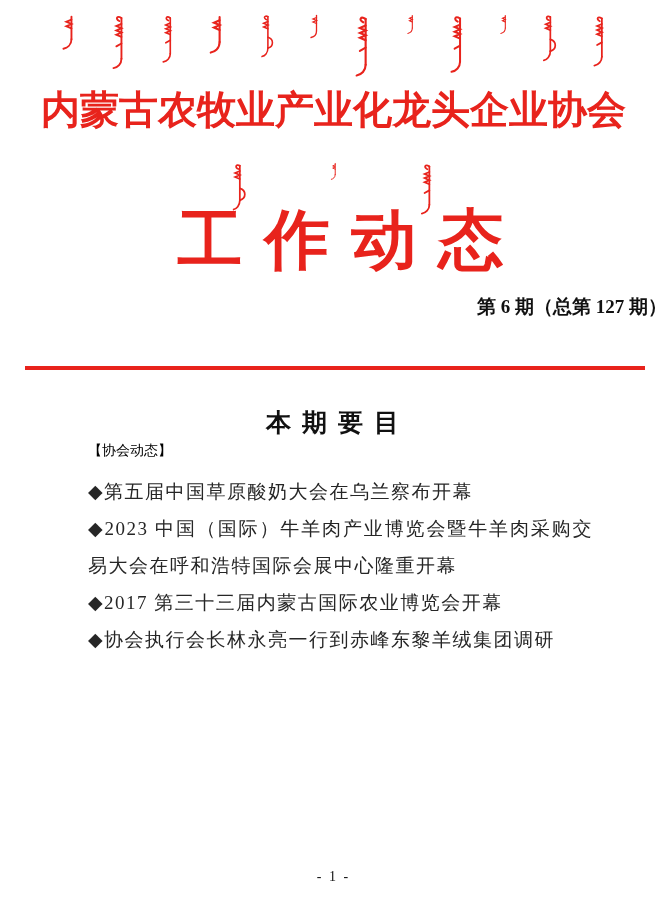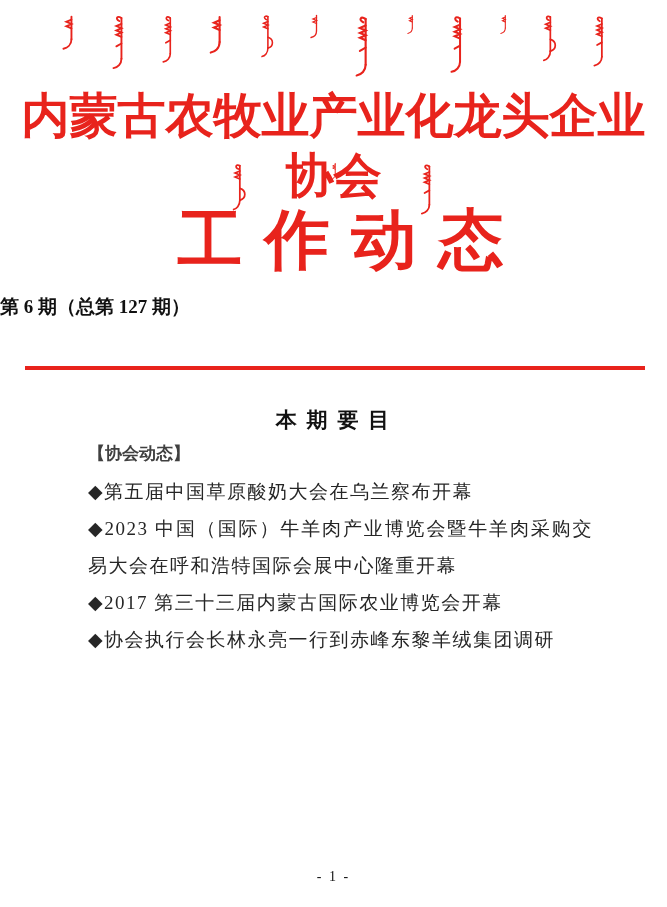--- a/index.html
+++ b/index.html
@@ -21,51 +21,51 @@
     position:absolute;display:flex;align-items:flex-start;
     color:var(--accent-red,#e8231c);
   }
   #mn-row1{top:13px;left:62px;width:546px;justify-content:space-between;}
   #mn-row2{top:161px;left:50%;transform:translateX(-50%);gap:82px;}
   .mg{display:block;}
   .svg-defs{position:absolute;width:0;height:0;overflow:hidden;}
   
   .org-name{
     position:absolute;top:86px;left:0;width:100%;text-align:center;
-    font-size:48px;font-weight:bold;line-height:1.25;
+    font-size:39px;font-weight:bold;line-height:1.25;
     color:var(--accent-red,#e8231c);letter-spacing:0px;
   }
   .bulletin-title{
     position:absolute;top:203px;left:0;width:100%;text-align:center;
     font-size:65px;font-weight:bold;line-height:1.15;
     color:var(--accent-red,#e8231c);letter-spacing:22px;padding-left:36px;
   }
   .issue-line{
-    position:absolute;top:294px;left:0;width:100%;text-align:left;
+    position:absolute;top:294px;left:0;width:100%;text-align:right;
     font-size:19px;font-weight:bold;color:#111;
   }
   .meta-row{
     position:absolute;top:330px;left:90px;right:89px;
     display:flex;justify-content:space-between;align-items:baseline;
     font-size:18px;color:#111;
   }
   .divider{
     position:absolute;top:366px;left:25px;right:22px;height:4px;
     background:var(--accent-red,#e8231c);
   }
   
   .contents-heading{
     position:absolute;top:406px;left:0;width:100%;text-align:center;
-    font-size:21px;font-weight:bold;color:#111;
+    font-size:25px;font-weight:bold;color:#111;
     font-family:"Liberation Sans","DejaVu Sans",sans-serif;
     letter-spacing:2px;
   }
   .section-label{
     position:absolute;top:442px;left:88px;
-    font-size:17px;font-weight:bold;color:#404040;
+    font-size:14px;font-weight:normal;color:#000000;
     font-family:"Liberation Sans","DejaVu Sans",sans-serif;
   }
   .toc{
     position:absolute;top:473px;left:88px;width:505px;
     font-size:19px;letter-spacing:1.5px;color:#262626;
   }
   .toc-item{
     line-height:37px;text-align:justify;text-justify:inter-character;
   }
   

